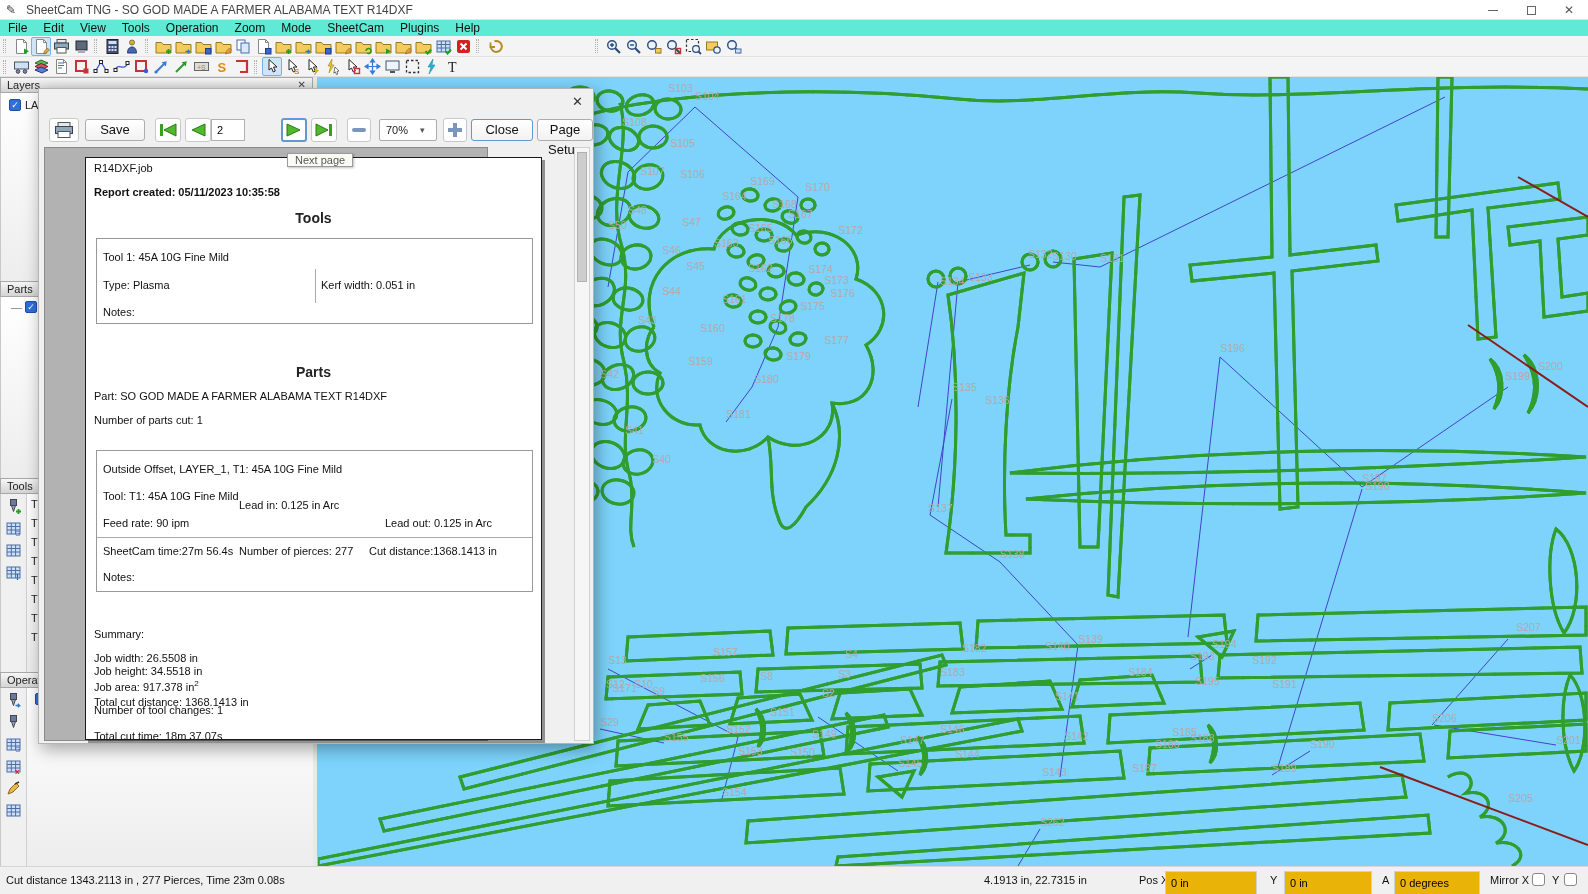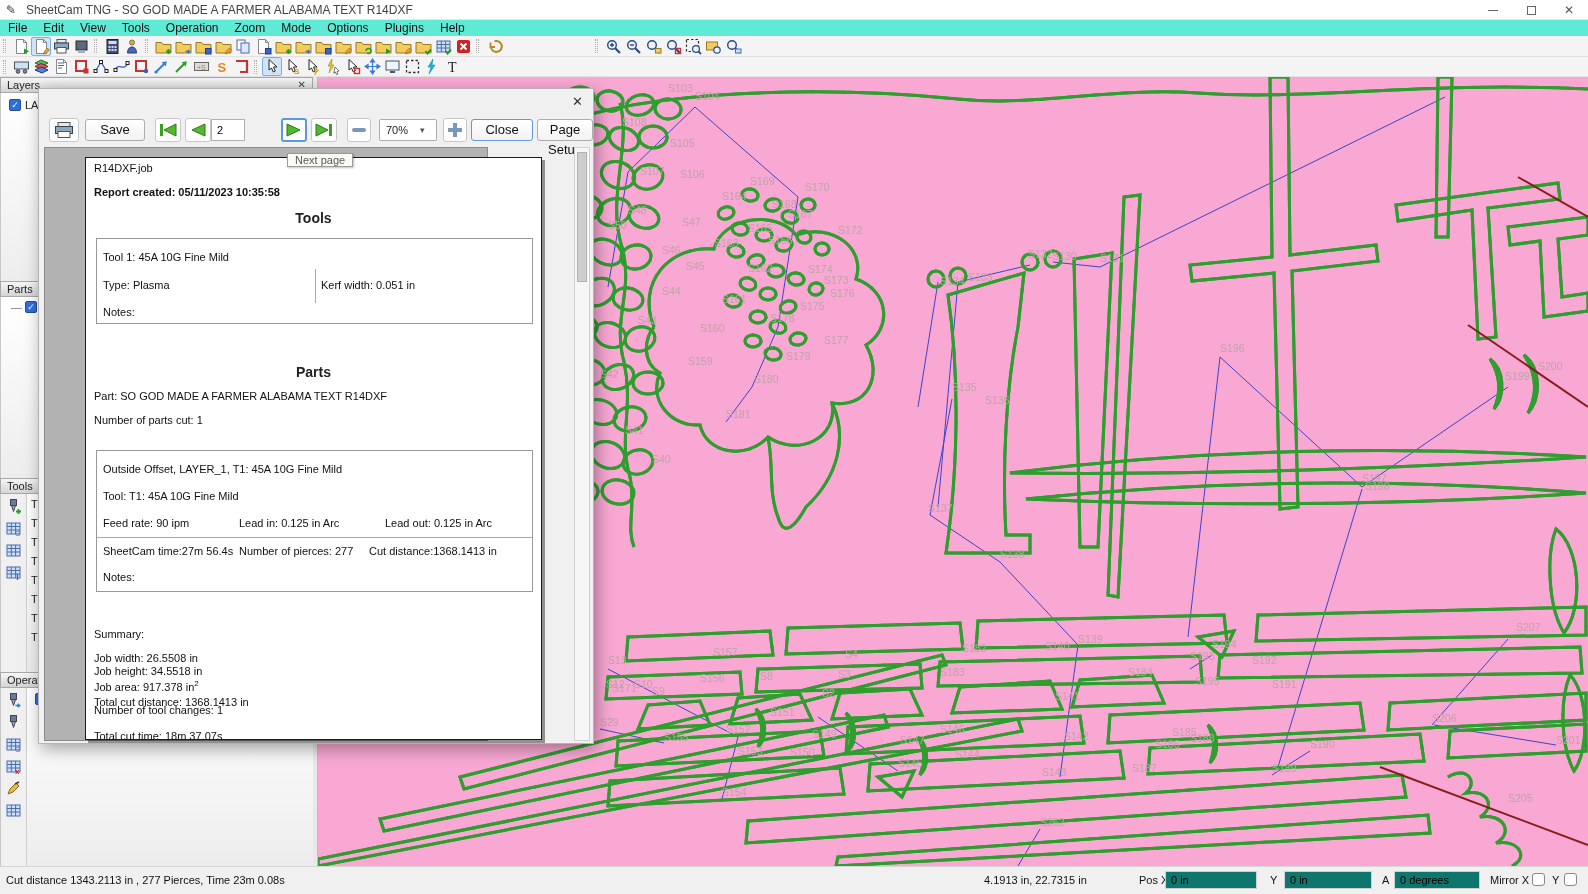--- a/index.html
+++ b/index.html
@@ -75,21 +75,21 @@
   .rhead { position:absolute; left:0; width:100%; text-align:center; font-size:14px; font-weight:bold; }
   .rbox { position:absolute; left:10px; width:437px; border:1px solid #999; }
   .rbox .cell { position:absolute; font-size:11px; color:#111; white-space:nowrap; }
   .vline { position:absolute; width:1px; background:#aaa; }
   .hline { position:absolute; left:0; width:100%; height:1px; background:#aaa; }
   sup { font-size:8px; }
 
   
   .statusbar { position:absolute; left:0; top:866px; width:1588px; height:28px; background:#f0f0f0; border-top:1px solid #d6d6d6; font-size:11px; }
   .sb-item { position:absolute; top:7px; color:#111; white-space:nowrap; }
-  .sb-field { position:absolute; top:4px; height:18px; background:#0f766e; border:1px solid #d0d0d0; font-size:11px; padding:0 5px; font-family:"Liberation Sans",sans-serif; }
+  .sb-field { position:absolute; top:4px; height:24px; background:#eab308; border:1px solid #d0d0d0; font-size:11px; padding:0 5px; font-family:"Liberation Sans",sans-serif; }
   .sb-chk { position:absolute; top:6px; width:13px; height:13px; background:#fff; border:1px solid #888; border-radius:3px; }
 </style>
 </head>
 <body>
 
 <div class="screen">
 
   <div class="titlebar">
     <span class="app-icon">✎</span>
     <span class="title-text">SheetCam TNG - SO GOD MADE A FARMER ALABAMA TEXT R14DXF</span>
@@ -107,21 +107,21 @@
   </div>
 
   <div class="menubar" id="menubar">
       <span class="menu-item">File</span>
       <span class="menu-item">Edit</span>
       <span class="menu-item">View</span>
       <span class="menu-item">Tools</span>
       <span class="menu-item">Operation</span>
       <span class="menu-item">Zoom</span>
       <span class="menu-item">Mode</span>
-      <span class="menu-item">Options</span>
+      <span class="menu-item">SheetCam</span>
       <span class="menu-item">Plugins</span>
       <span class="menu-item">Help</span>
     </div>
 
   <div class="toolbar" id="toolbar1">
       <div class="grip"></div>
       <div class="icon-btn">
         <svg width="17" height="17" viewBox="0 0 17 17">
           <path d="M3.5 1.5h7l3 3v11h-10z" fill="#fff" stroke="#888"></path>
           <path d="M10.5 1.5v3h3" fill="none" stroke="#888"></path>
@@ -573,21 +573,21 @@
               <svg width="17" height="17" viewBox="0 0 17 17">
                 <rect x="2" y="3" width="13" height="11" fill="#cfe0f5" stroke="#4a6da8"></rect>
                 <path d="M2 6.5h13M2 10h13M6.3 3v11M10.6 3v11" stroke="#4a6da8" fill="none"></path>
               </svg>
             </div>
           </div>
         <span class="chk ops-chk">✓</span>
       </div>
     </div>
 
-    <div class="canvas" id="canvas" style="background: #f9a8d4;">
+    <div class="canvas" id="canvas" style="background: #7dd3fc;">
       <svg id="nest" width="1270" height="789" viewBox="0 0 1270 789">
         <path id="rapids" d="M377,30L310,95M377,30L480,120M480,120L460,250M310,95L290,210M640,205L620,430M640,205L712,188M735,185L782,190M782,190L1127,20M902,280L1044,410M902,280L870,560M1044,410L1190,310M1044,412L960,690M634,322L612,438M612,438L682,485M682,485L760,568M760,568L742,700M290,592L420,660M420,660L404,722M500,640L580,694M894,578L872,592M1114,648L1190,562M954,698L992,674M722,752L700,789M282,652L346,666M1238,668L1116,648M620,205L600,330M460,250L434,310M434,310L408,345" style="stroke: rgb(67, 67, 201);"></path>
         <g id="geom">
           <path d="M245,46 C330,14 500,8 640,22 C720,30 790,10 880,16 C990,24 1100,4 1270,12"></path>
           <path d="M302,26 C314,70 288,120 304,170 C316,215 294,240 306,285 C316,330 300,360 312,400 C318,430 308,450 316,470"></path>
           <path d="M336,250 C318,205 352,168 396,172 C404,140 458,132 478,158 C515,145 548,172 538,202 C572,214 574,252 548,268 C566,300 548,332 514,326 C520,362 480,380 450,360 C428,384 388,376 382,348 C352,350 330,322 342,296 C324,286 326,262 336,250"></path>
           <path d="M514,326 C530,360 520,400 488,430 C478,448 466,462 460,440 C450,414 456,390 450,360"></path>
           <path d="M630,218 L706,196 L700,250 C688,310 684,390 688,458 L712,458 L712,476 L628,476 C640,395 642,300 630,218 Z"></path>
           <path d="M756,182 L794,176 L780,470 L762,470 Z"></path>
           <path d="M806,120 L822,118 L800,520 L790,518 Z"></path>
@@ -874,21 +874,21 @@
         </div>
 
         <div class="rhead" style="top:206px">Parts</div>
         <div class="rline" style="top:232px">Part: SO GOD MADE A FARMER ALABAMA TEXT R14DXF</div>
         <div class="rline" style="top:256px">Number of parts cut: 1</div>
 
         <div class="rbox" style="top:292px;height:142px">
           <div class="cell" style="left:6px;top:12px">Outside Offset, LAYER_1, T1: 45A 10G Fine Mild</div>
           <div class="cell" style="left:6px;top:39px">Tool: T1: 45A 10G Fine Mild</div>
           <div class="cell" style="left:6px;top:66px">Feed rate: 90 ipm</div>
-          <div class="cell" style="left:142px;top:66px">Lead in: 0.125 in Arc</div>
+          <div class="cell" style="left:142px;top:48px">Lead in: 0.125 in Arc</div>
           <div class="cell" style="left:288px;top:66px">Lead out: 0.125 in Arc</div>
           <div class="hline" style="top:86px"></div>
           <div class="cell" style="left:6px;top:94px">SheetCam time:27m 56.4s</div>
           <div class="cell" style="left:142px;top:94px">Number of pierces: 277</div>
           <div class="cell" style="left:272px;top:94px">Cut distance:1368.1413 in</div>
           <div class="cell" style="left:6px;top:120px">Notes:</div>
         </div>
 
         <div class="rline" style="top:470px">Summary:</div>
         <div class="rline" style="top:494px">Job width: 26.5508 in</div>

